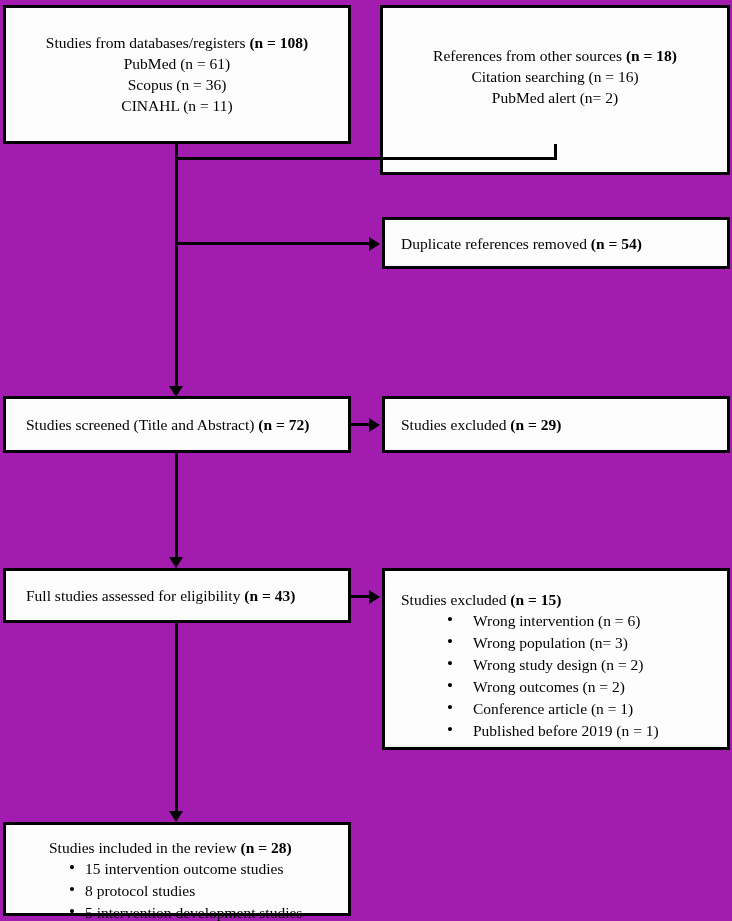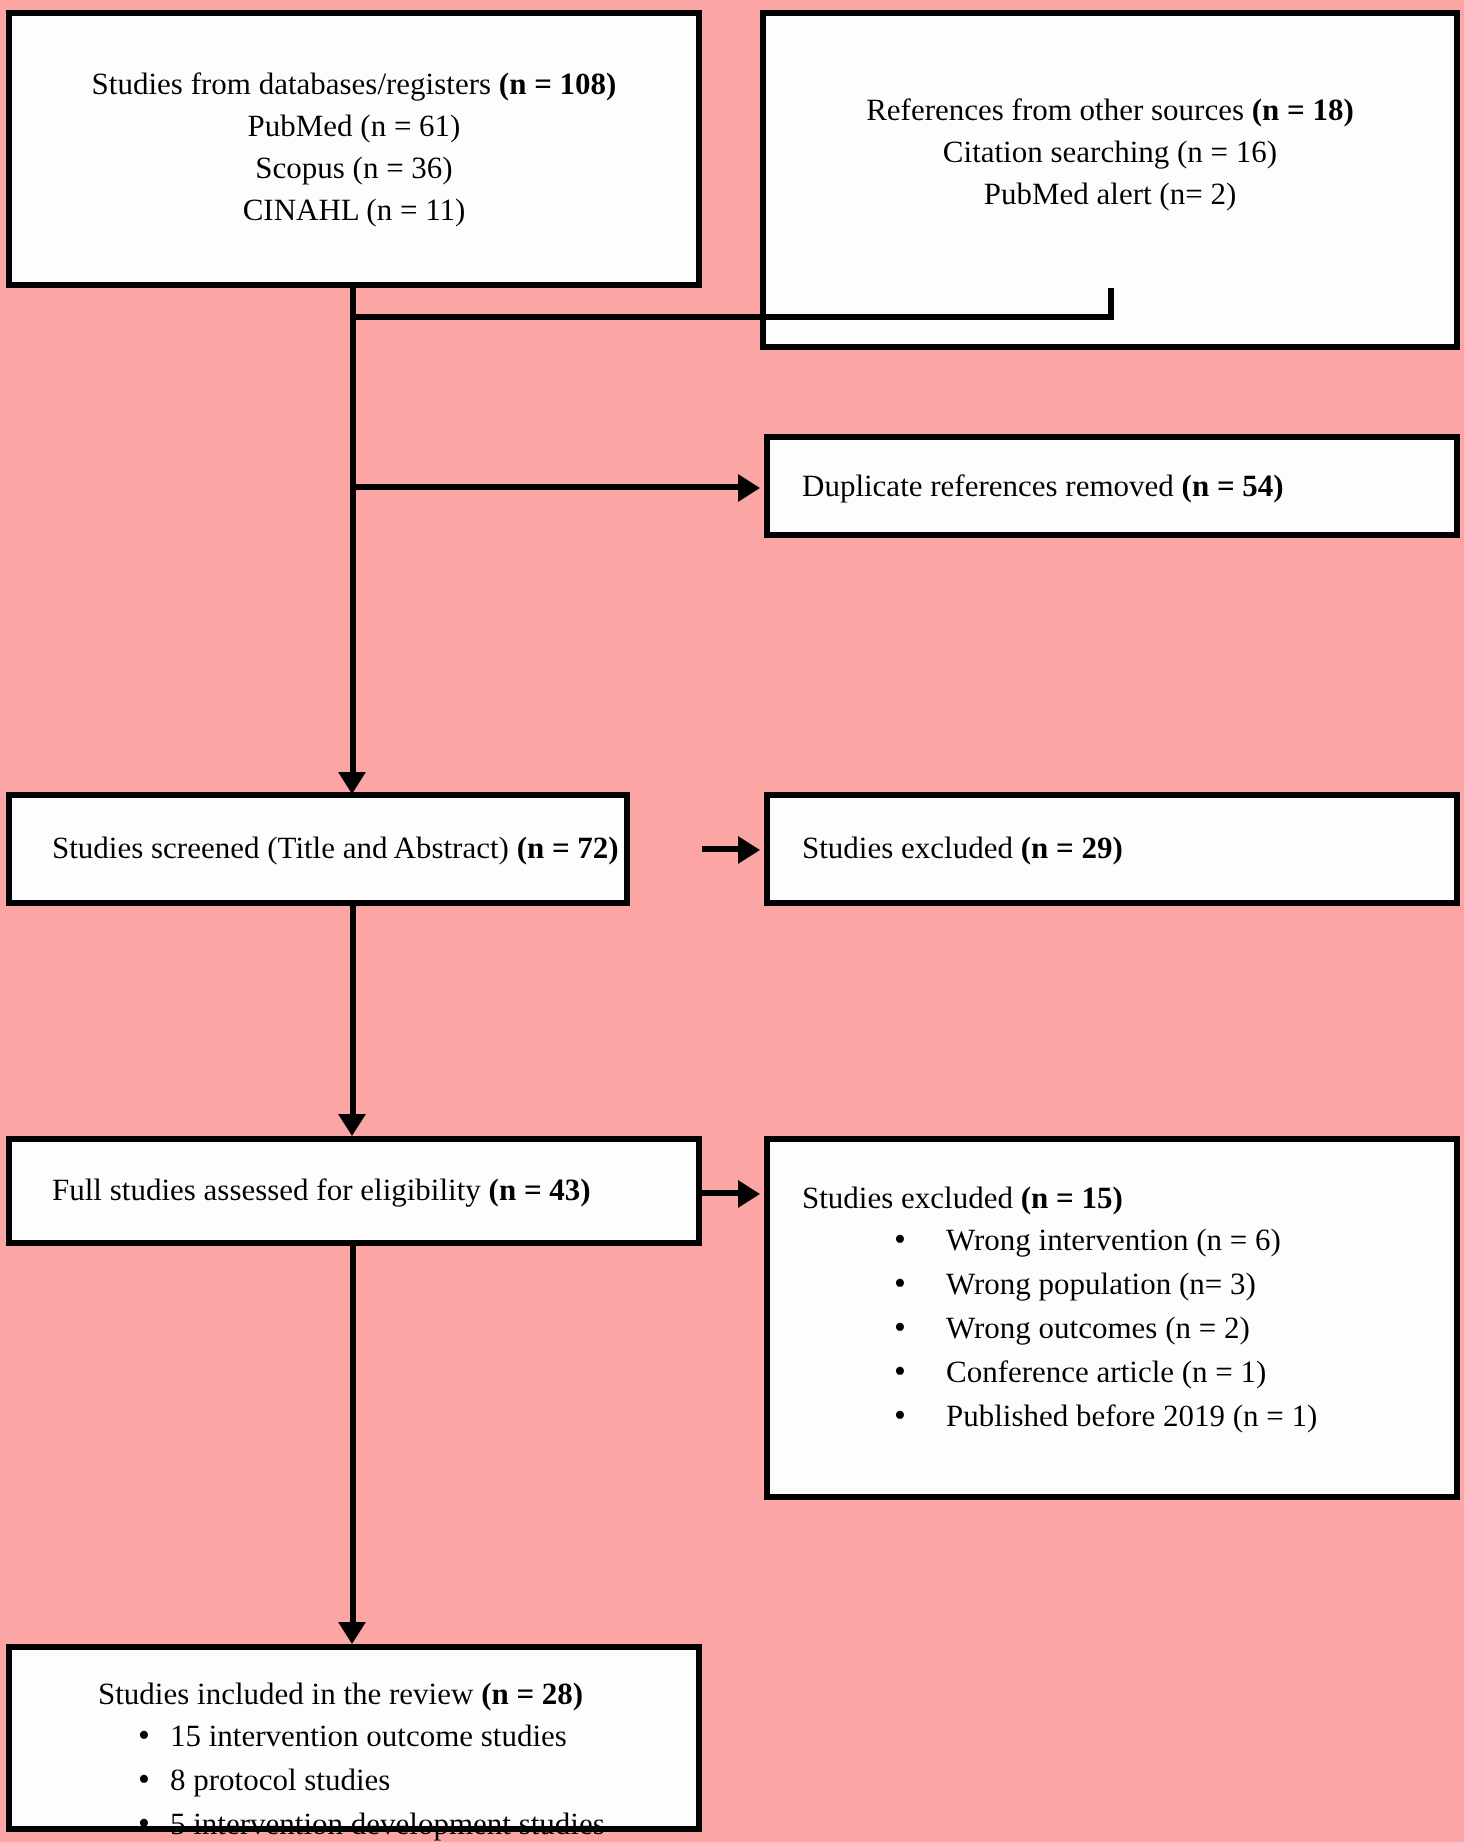--- a/index.html
+++ b/index.html
@@ -4,21 +4,21 @@
 <style>
   html, body {
     margin: 0;
     padding: 0;
     background: #ffffff;
   }
   #diagram {
     position: relative;
     width: 732px;
     height: 921px;
-    background: #fca5a5;
+    background: #a21caf;
     font-family: "Liberation Serif", "DejaVu Serif", serif;
     overflow: hidden;
   }
 
   .box {
     position: absolute;
     box-sizing: border-box;
     border: 3px solid #000000;
     background: #fdfdfd;
     color: #000000;
@@ -146,21 +146,21 @@
 
   <div class="hline" style="left:175px; top:242px; width:196px;"></div>
   <div class="arrow-right" style="left:369px; top:237px;"></div>
 
   <div class="box vcenter" style="left:382px; top:217px; width:348px; height:52px;">
     <div class="box-inner" style="padding-left:16px;">
       <div class="hdr"><span>Duplicate references removed </span><span class="bold">(n = 54)</span></div>
     </div>
   </div>
 
-  <div class="box vcenter" style="left:3px; top:396px; width:312px; height:57px;">
+  <div class="box vcenter" style="left:3px; top:396px; width:348px; height:57px;">
     <div class="box-inner" style="padding-left:20px;">
       <div class="hdr"><span>Studies screened (Title and Abstract) </span><span class="bold">(n = 72)</span></div>
     </div>
   </div>
 
   <div class="hline" style="left:351px; top:423px; width:20px;"></div>
   <div class="arrow-right" style="left:369px; top:418px;"></div>
 
   <div class="box vcenter" style="left:382px; top:396px; width:348px; height:57px;">
     <div class="box-inner" style="padding-left:16px;">
@@ -179,20 +179,21 @@
 
   <div class="hline" style="left:351px; top:595px; width:20px;"></div>
   <div class="arrow-right" style="left:369px; top:590px;"></div>
 
   <div class="box" style="left:382px; top:568px; width:348px; height:182px;">
     <div class="box-inner" style="padding:18px 0 16px 16px;">
       <div class="hdr"><span>Studies excluded </span><span class="bold">(n = 15)</span></div>
       <ul class="bullets indented">
         <li>Wrong intervention (n = 6)</li>
         <li>Wrong population (n= 3)</li>
+        <li>Wrong study design (n = 2)</li>
         <li>Wrong outcomes (n = 2)</li>
         <li>Conference article (n = 1)</li>
         <li>Published before 2019 (n = 1)</li>
       </ul>
     </div>
   </div>
 
   <div class="vline" style="left:175px; top:623px; height:190px;"></div>
   <div class="arrow-down" style="left:169px; top:811px;"></div>
 

